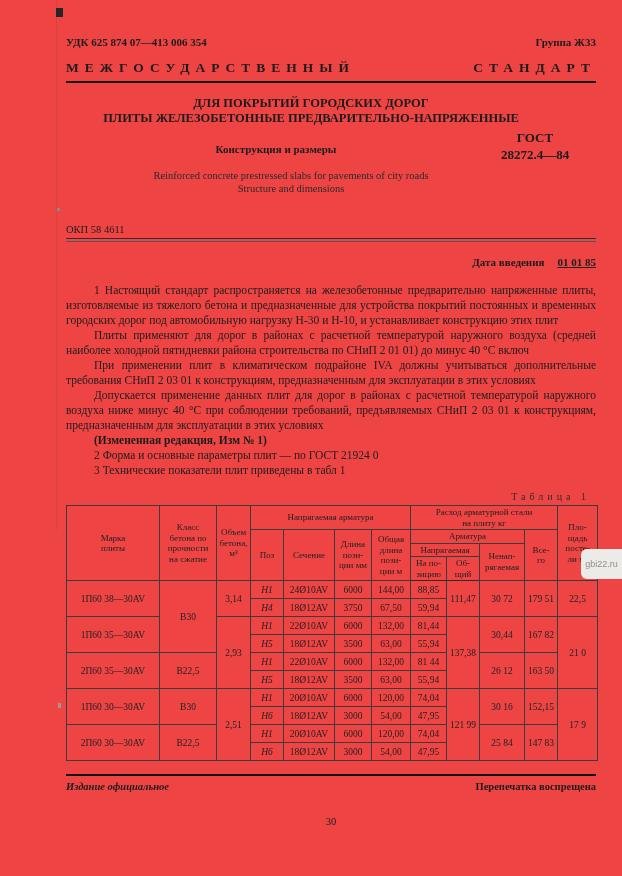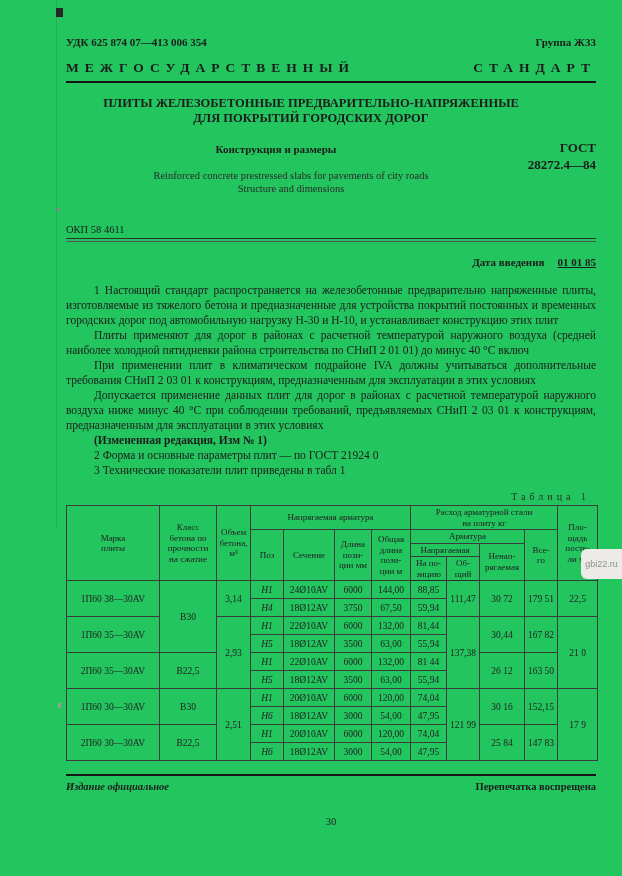--- a/index.html
+++ b/index.html
@@ -1,19 +1,19 @@
 <!DOCTYPE html>
 <html><head>
 <meta charset="utf-8">
 <style>
   html,body{margin:0;padding:0;background:#ffffff;}
   .page{
     position:relative;
     width:622px;height:876px;
-    background:#22c55e;
+    background:#ef4444;
     font-family:"Liberation Serif","DejaVu Serif",serif;
     color:#1c1c1c;
     overflow:hidden;
   }
   
   .edge-line{position:absolute;left:56px;top:0;width:1px;height:530px;background:rgba(70,70,70,.16);}
   .speck-a{position:absolute;left:56px;top:8px;width:7px;height:9px;background:#262626;}
   .speck-b{position:absolute;left:57px;top:208px;width:3px;height:3px;background:#8a8a8a;}
   .speck-c{position:absolute;left:58px;top:703px;width:3px;height:5px;background:#9a9a9a;}
 
@@ -21,21 +21,21 @@
 
   .udk-row{display:flex;justify-content:space-between;font-weight:bold;font-size:11px;margin-top:36px;}
   .std-name{display:flex;justify-content:space-between;font-weight:bold;font-size:13.5px;margin-top:12px;gap:9px;}
   .std-name span{letter-spacing:6px;white-space:nowrap;}
   .rule-thick{border-top:2.5px solid #151515;margin-top:5px;}
 
   .title-wrap{position:relative;margin-top:13px;}
   .title-main{ text-align:center;font-weight:bold;font-size:12.5px;line-height:15px;padding-right:40px;}
   .subtitle{text-align:center;font-weight:bold;font-size:11px;margin-top:17px;padding-right:110px;}
   .title-en{text-align:center;font-size:10.5px;line-height:13px;margin-top:14px;padding-right:80px;color:#2a2a2a;}
-  .gost-block{position:absolute;right:0;top:43px;width:122px;text-align:right;font-weight:bold;font-size:13px;line-height:17px;}
+  .gost-block{position:absolute;right:0;top:33px;width:122px;text-align:center;font-weight:bold;font-size:13px;line-height:17px;}
 
   .okp{font-size:10.5px;margin-top:29px;}
   .rule-thin{height:2px;border-top:1px solid #2e2e2e;border-bottom:1px solid #555;margin-top:3px;}
   .date-row{text-align:right;font-weight:bold;font-size:11px;margin-top:14px;}
   .date-row .dt{text-decoration:underline;margin-left:13px;}
 
   .body-text{margin-top:15px;font-size:11.5px;line-height:15px;text-align:justify;}
   .body-text p{margin:0;text-indent:28px;}
   .body-text p.bold{font-weight:bold;}
 
@@ -81,22 +81,22 @@
     </div>
 
     <div class="std-name">
       <span>МЕЖГОСУДАРСТВЕННЫЙ</span>
       <span>СТАНДАРТ</span>
     </div>
     <div class="rule-thick"></div>
 
     <div class="title-wrap">
       <div class="title-main">
+        <div>ДЛЯ ПОКРЫТИЙ ГОРОДСКИХ ДОРОГ</div>
         <div>ПЛИТЫ ЖЕЛЕЗОБЕТОННЫЕ ПРЕДВАРИТЕЛЬНО-НАПРЯЖЕННЫЕ</div>
-        <div>ДЛЯ ПОКРЫТИЙ ГОРОДСКИХ ДОРОГ</div>
       </div>
       <div class="subtitle">Конструкция и размеры</div>
       <div class="title-en">
         <div>Reinforced concrete prestressed slabs for pavements of city roads</div>
         <div>Structure and dimensions</div>
       </div>
       <div class="gost-block">
         <div>ГОСТ</div>
         <div>28272.4—84</div>
       </div>

